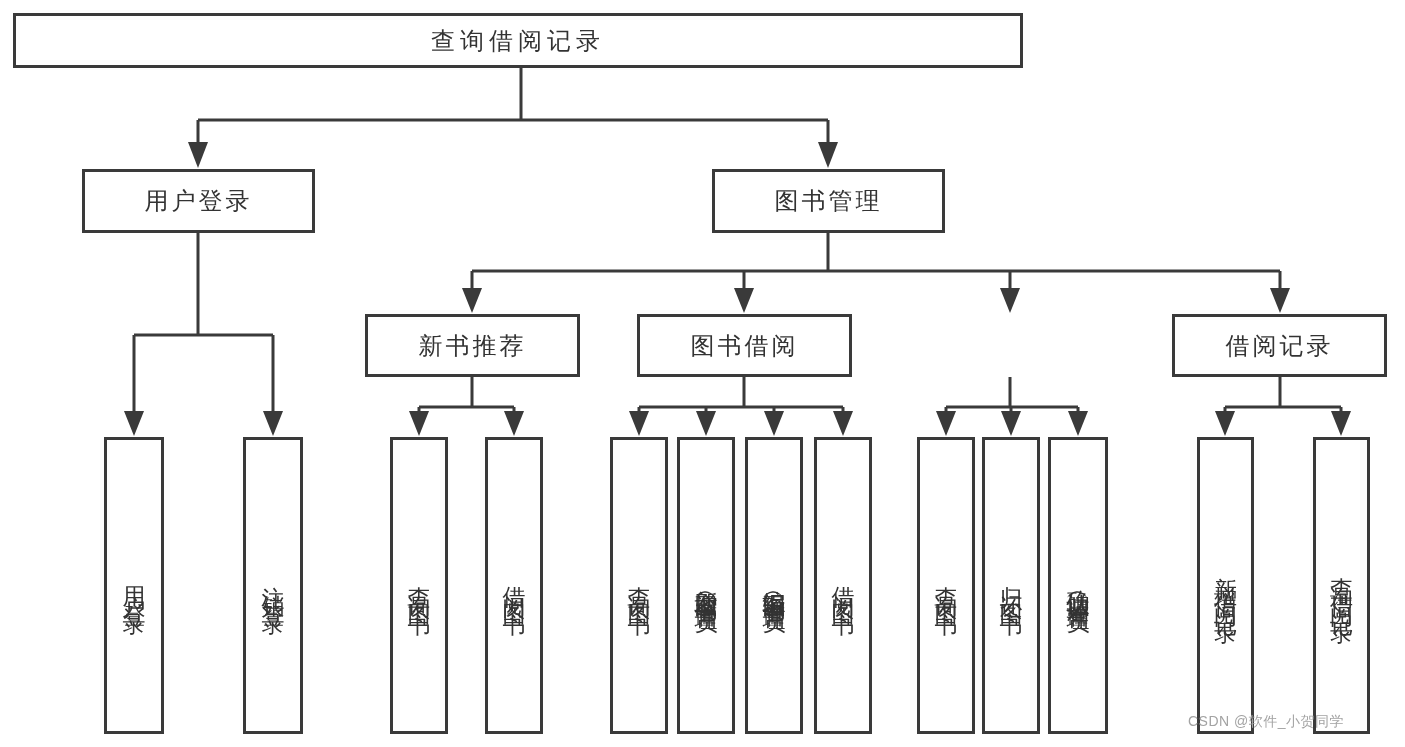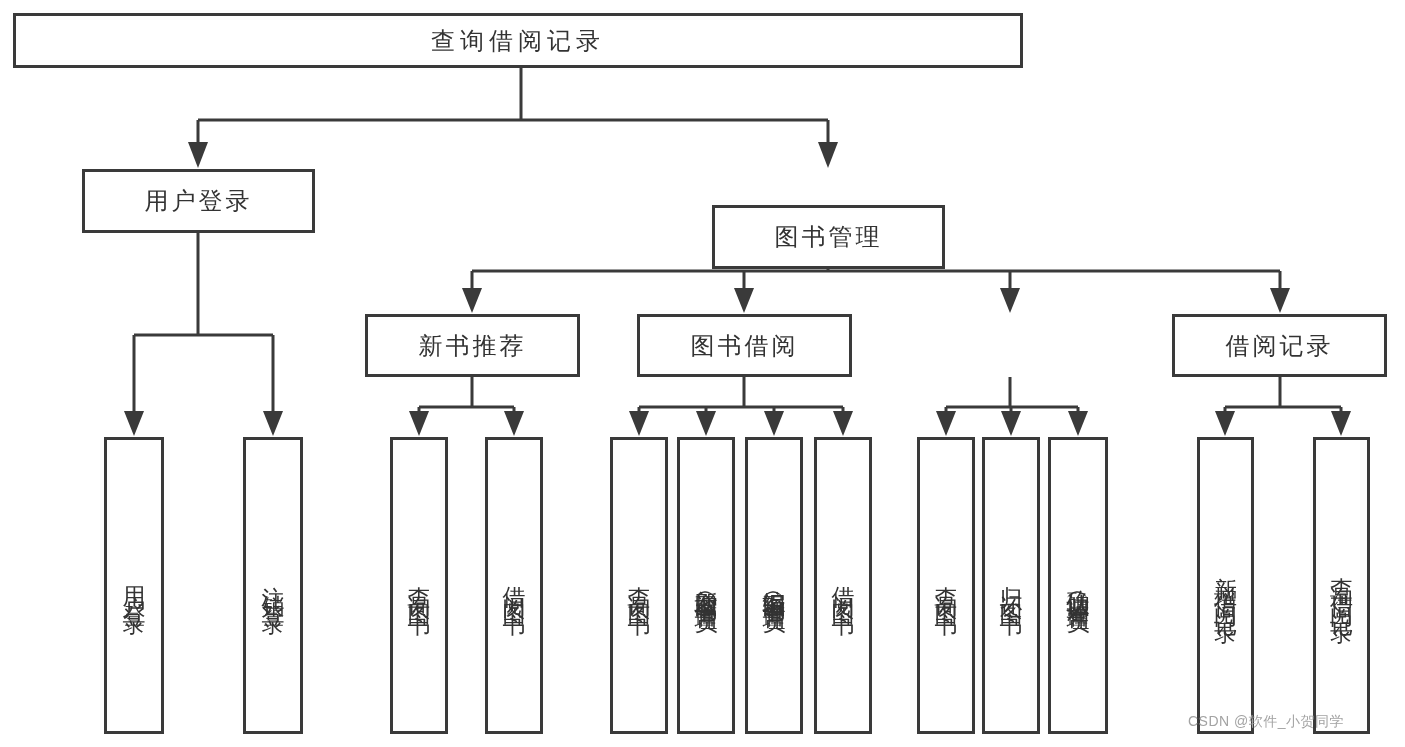--- a/index.html
+++ b/index.html
@@ -124,21 +124,21 @@
     </g>
     <g fill="#3a3a3a" stroke="none">
       <polygon points="1215,411 1235,411 1225,436"></polygon>
       <polygon points="1331,411 1351,411 1341,436"></polygon>
     </g>
   </svg>
 
   <div class="box h-box title-box" style="left:13px; top:13px; width:1010px; height:55px;">查询借阅记录</div>
 
   <div class="box h-box" style="left:82px; top:169px; width:233px; height:64px;">用户登录</div>
-  <div class="box h-box" style="left:712px; top:169px; width:233px; height:64px;margin-top:36px;">图书管理</div>
+  <div class="box h-box" style="left:712px; top:169px; width:233px; height:64px;">图书管理</div>
 
   <div class="box h-box" style="left:365px; top:314px; width:215px; height:63px;">新书推荐</div>
   <div class="box h-box" style="left:637px; top:314px; width:215px; height:63px;">图书借阅</div>
   <div class="box h-box" style="left:1172px; top:314px; width:215px; height:63px;">借阅记录</div>
 
   <div class="box v-box" style="left:104px; width:60px;">用户登录</div>
   <div class="box v-box" style="left:243px; width:60px;">注销登录</div>
 
   <div class="box v-box" style="left:390px; width:58px;">查询图书</div>
   <div class="box v-box" style="left:485px; width:58px;">借阅图书</div>

